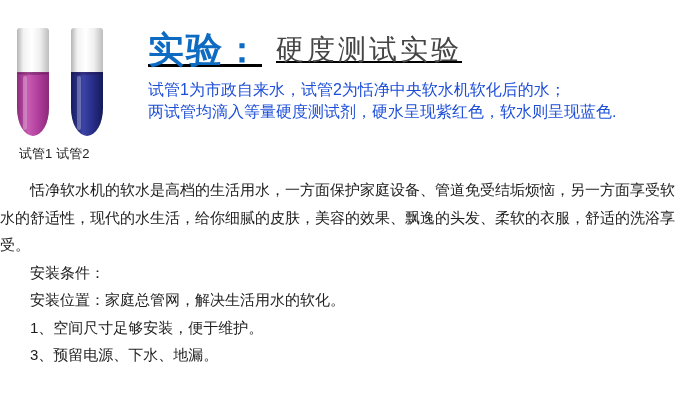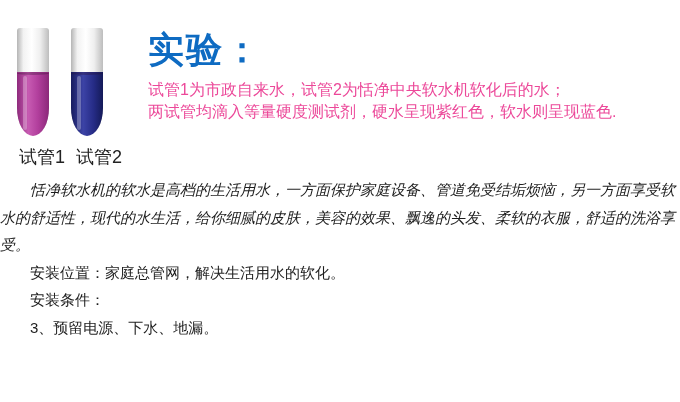--- a/index.html
+++ b/index.html
@@ -15,35 +15,35 @@
           background:linear-gradient(to right,#b5b5b5,#f2f2f2 20%,#ffffff 46%,#efefef 72%,#bdbdbd); }
   .tube1 { left:0; }
   .tube2 { left:54px; }
   .liquid { position:absolute; left:0; right:0; top:44px; bottom:0; }
   .liquid::before { content:""; position:absolute; top:0; left:0; right:0; height:3px;
                     background:rgba(40,10,40,0.30); border-radius:50%; }
   .liquid::after { content:""; position:absolute; top:4px; bottom:6px; left:6px; width:4px;
                    background:rgba(255,255,255,0.28); border-radius:2px; }
   .liquid-pink { background:linear-gradient(to right,#8e2a7c,#c75bb2 35%,#b23f9d 65%,#8b2879); }
   .liquid-blue { background:linear-gradient(to right,#171c5e,#3c43a6 38%,#262c87 70%,#141a58); }
-  .tube-labels { position:absolute; top:117px; left:2px; display:flex; gap:11px;
-                 font-size:18px; color:#222222; white-space:nowrap; }
+  .tube-labels { position:absolute; top:117px; left:2px; display:flex; gap:4px;
+                 font-size:13px; color:#222222; white-space:nowrap; }
 
   .hero-text { position:absolute; left:148px; top:28px; width:525px; }
-  .title-row { display:flex; align-items:flex-end; gap:14px; margin:0; line-height:44px; }
+  .title-row { display:flex; align-items:flex-end; gap:14px; margin:0; line-height:44px;text-decoration:underline; }
   .title-accent { font-size:36px; font-weight:bold; letter-spacing:2px; }
   .title-main { font-size:28px; font-weight:normal; color:#454545; letter-spacing:3px; }
-  .subtitle { margin:8px 0 0 0; font-size:16px; line-height:20px; color:#ec4899; white-space:nowrap; }
+  .subtitle { margin:8px 0 0 0; font-size:16px; line-height:20px; color:#1d4ed8; white-space:nowrap; }
   .subtitle + .subtitle { margin-top:2px; }
 
   
   .content { position:absolute; top:176px; left:0; width:680px;
              font-size:15px; line-height:27.5px; color:#1d1d1d; }
   .content p { margin:0; }
-  .intro { text-indent:2em;font-style:italic; }
+  .intro { text-indent:2em; }
   .line { padding-left:30px; }
 </style>
 </head>
 <body>
 
 <div class="page">
 
   <section class="hero">
 
     <figure class="tubes">
@@ -55,27 +55,29 @@
       </div>
       <figcaption class="tube-labels">
         <span>试管1</span>
         <span>试管2</span>
       </figcaption>
     </figure>
 
     <div class="hero-text">
       <h1 class="title-row">
         <span class="title-accent" style="color:#0e6bc2">实验：</span>
+        <span class="title-main">硬度测试实验</span>
       </h1>
       <p class="subtitle">试管1为市政自来水，试管2为恬净中央软水机软化后的水；</p>
       <p class="subtitle">两试管均滴入等量硬度测试剂，硬水呈现紫红色，软水则呈现蓝色.</p>
     </div>
 
   </section>
 
   <section class="content">
     <p class="intro">恬净软水机的软水是高档的生活用水，一方面保护家庭设备、管道免受结垢烦恼，另一方面享受软水的舒适性，现代的水生活，给你细腻的皮肤，美容的效果、飘逸的头发、柔软的衣服，舒适的洗浴享受。</p>
+    <p class="line">安装条件：</p>
     <p class="line">安装位置：家庭总管网，解决生活用水的软化。</p>
-    <p class="line">安装条件：</p>
+    <p class="line">1、空间尺寸足够安装，便于维护。</p>
     <p class="line">3、预留电源、下水、地漏。</p>
   </section>
 
 </div>
 
 </body></html>

